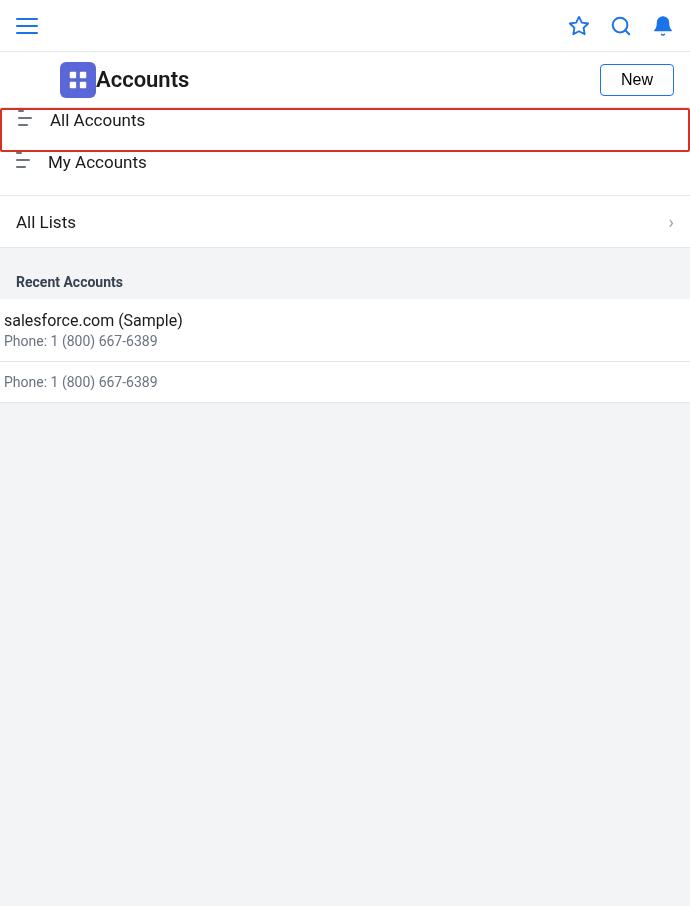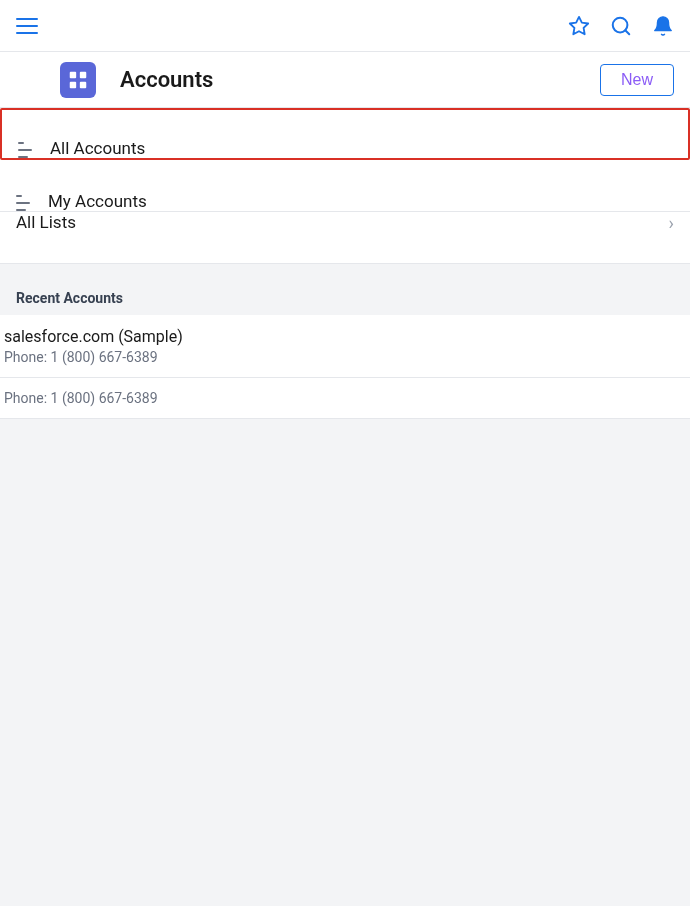--- a/index.html
+++ b/index.html
@@ -68,21 +68,21 @@
       justify-content: space-between;
       background: #ffffff;
       padding: 0 16px;
       height: 56px;
       border-bottom: 1px solid #e5e7eb;
     }
 
     .header-left {
       display: flex;
       align-items: center;
-      gap: 24px;
+      gap: 0;
       padding-left: 44px;
     }
 
     .accounts-icon-box {
       width: 36px;
       height: 36px;
       background: #5a67d8;
       border-radius: 6px;
       display: flex;
       align-items: center;
@@ -97,39 +97,39 @@
 
     .header-title {
       font-size: 22px;
       font-weight: 600;
       color: #1a1a1a;
     }
 
     .new-button {
       border: 1.5px solid #1a73e8;
       background: #ffffff;
-      color: #8b5cf6;
+      color: #000000;
       padding: 6px 20px;
       border-radius: 4px;
       font-size: 16px;
       font-weight: 500;
       cursor: pointer;
     }
 
     
     .list-section {
       background: #ffffff;
       margin-top: 0;
     }
 
     .list-item {
       display: flex;
-      align-items: flex-end;
+      align-items: flex-start;
       padding: 0 16px;
-      height: 52px;
+      height: 44px;
       border-bottom: 1px solid #e5e7eb;
       cursor: pointer;
       position: relative;
     }
 
     .list-item.selected {
       border: 2px solid #d93025;
       border-radius: 2px;
     }
 
@@ -156,20 +156,21 @@
 
     .list-item-text {
       font-size: 17px;
       color: #1a1a1a;
       font-weight: 400;
     }
 
     
     .all-lists-row {
       display: flex;
+      align-items: center;
       justify-content: space-between;
       padding: 0 16px;
       height: 52px;
       background: #ffffff;
       border-bottom: 1px solid #e5e7eb;
       cursor: pointer;
     }
 
     .all-lists-text {
       font-size: 17px;

